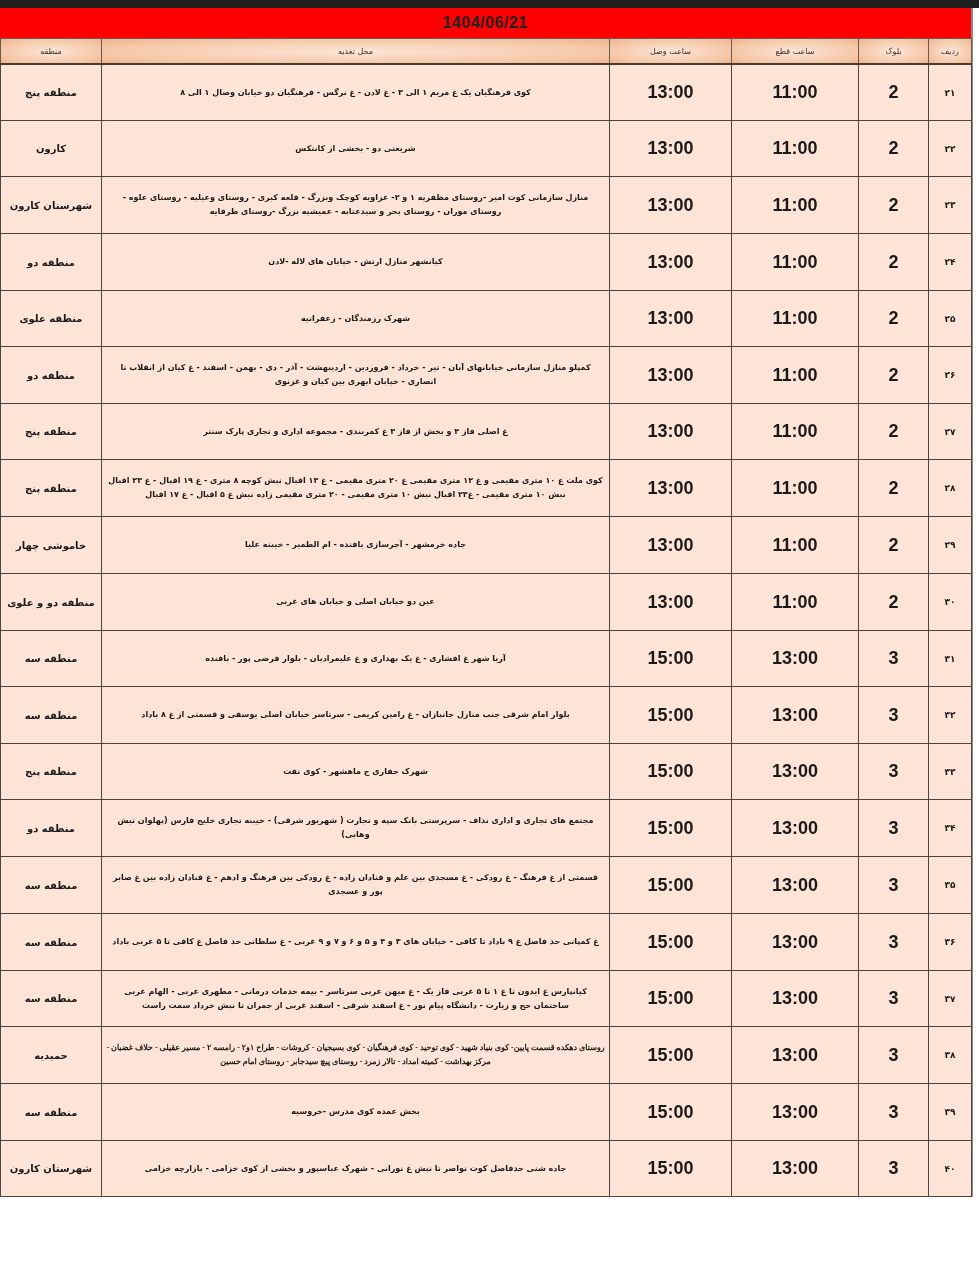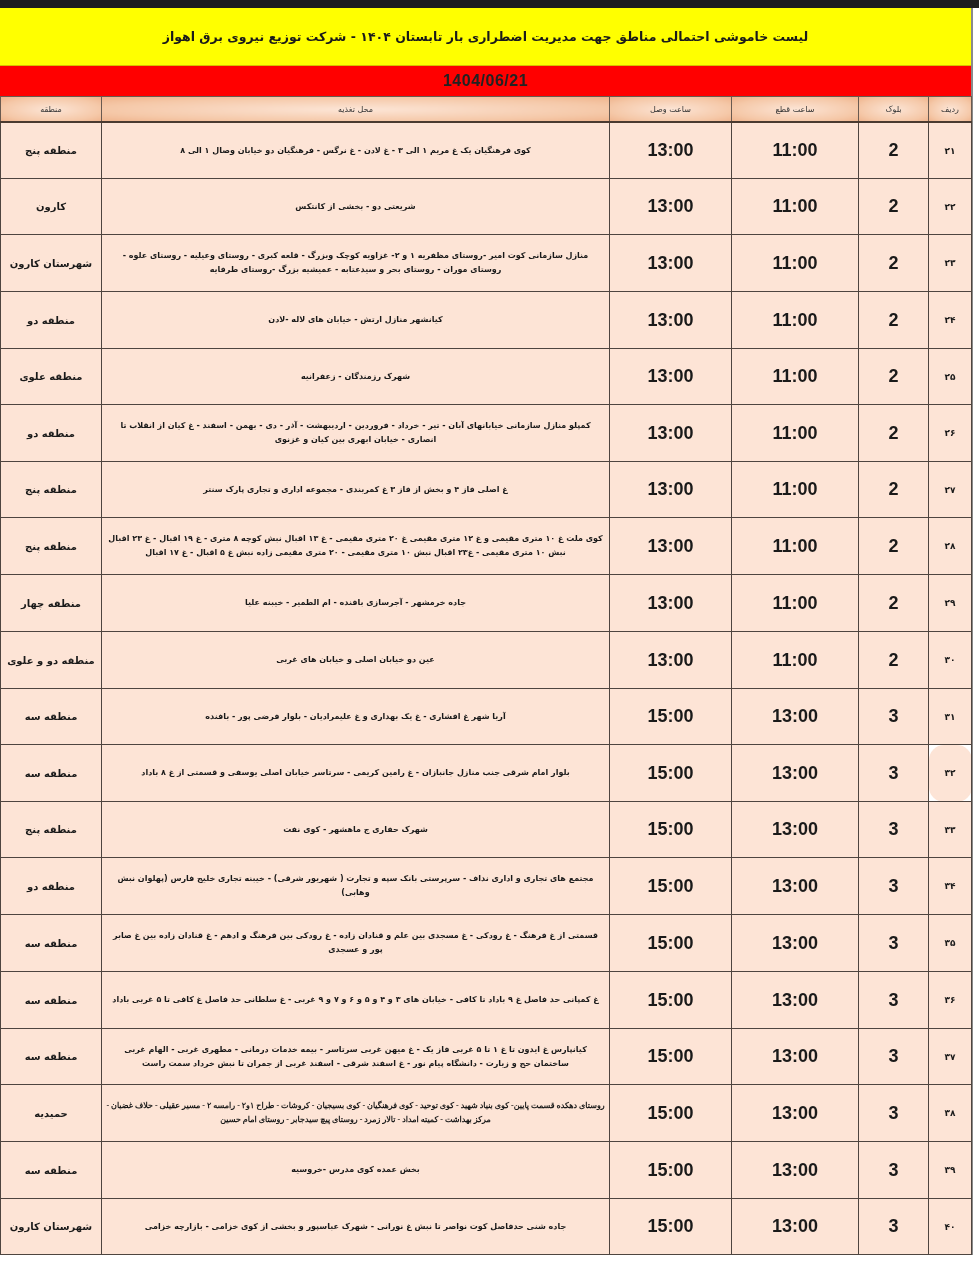--- a/index.html
+++ b/index.html
@@ -60,23 +60,20 @@
     }
     td.loc { font-size: 8px; font-weight: bold; line-height: 14px; direction: rtl; }
     td.region { font-size: 10px; font-weight: bold; direction: rtl; }
   </style>
 </head>
 <body>
 
 <div class="topbar"></div>
 
 <div class="sheet">
-  <div class="title-band">
-    <span>لیست خاموشی احتمالی مناطق جهت مدیریت اضطراری بار تابستان ۱۴۰۴ - شرکت توزیع نیروی برق اهواز</span>
-  </div>
   <div class="date-band">
     <span>1404/06/21</span>
   </div>
 
   <table>
     <colgroup>
       <col style="width:43px">
       <col style="width:70px">
       <col style="width:127px">
       <col style="width:122px">
@@ -157,40 +154,40 @@
           <td class="time" style="height: 56px;">13:00</td>
           <td class="loc" style="height: 56px;">کوی ملت غ ۱۰ متری مقیمی و غ ۱۲ متری مقیمی غ ۲۰ متری مقیمی - غ ۱۳ اقبال نبش کوچه ۸ متری - غ ۱۹ اقبال - غ ۲۳ اقبال نبش ۱۰ متری مقیمی - غ۲۳ اقبال نبش ۱۰ متری مقیمی - ۲۰ متری مقیمی زاده نبش غ ۵ اقبال - غ ۱۷ اقبال</td>
           <td class="region" style="height: 56px;">منطقه پنج</td>
         </tr>
         <tr>
           <td class="rownum" style="height: 56px;">۲۹</td>
           <td class="block" style="height: 56px;">2</td>
           <td class="time" style="height: 56px;">11:00</td>
           <td class="time" style="height: 56px;">13:00</td>
           <td class="loc" style="height: 56px;">جاده خرمشهر - آجرسازی بافنده - ام الطمیر - خیبنه علیا</td>
-          <td class="region" style="height: 56px;">منطقه چهار</td>
+          <td class="region" style="height: 56px;">خاموشی چهار</td>
         </tr>
         <tr>
           <td class="rownum" style="height: 56px;">۳۰</td>
           <td class="block" style="height: 56px;">2</td>
           <td class="time" style="height: 56px;">11:00</td>
           <td class="time" style="height: 56px;">13:00</td>
           <td class="loc" style="height: 56px;">عین دو خیابان اصلی و خیابان های غربی</td>
           <td class="region" style="height: 56px;">منطقه دو و علوی</td>
         </tr>
         <tr>
           <td class="rownum" style="height: 55px;">۳۱</td>
           <td class="block" style="height: 55px;">3</td>
           <td class="time" style="height: 55px;">13:00</td>
           <td class="time" style="height: 55px;">15:00</td>
           <td class="loc" style="height: 55px;">آریا شهر غ افشاری - غ یک بهداری و غ علیمرادیان - بلوار فرضی پور - بافنده</td>
           <td class="region" style="height: 55px;">منطقه سه</td>
         </tr>
         <tr>
-          <td class="rownum" style="height: 56px; border-radius: 15px;">۳۲</td>
+          <td class="rownum" style="height: 56px;">۳۲</td>
           <td class="block" style="height: 56px;">3</td>
           <td class="time" style="height: 56px;">13:00</td>
           <td class="time" style="height: 56px;">15:00</td>
           <td class="loc" style="height: 56px;">بلوار امام شرقی جنب منازل جانبازان - غ رامین کریمی - سرتاسر خیابان اصلی یوسفی و قسمتی از غ ۸ باداد</td>
           <td class="region" style="height: 56px;">منطقه سه</td>
         </tr>
         <tr>
           <td class="rownum" style="height: 55px;">۳۳</td>
           <td class="block" style="height: 55px;">3</td>
           <td class="time" style="height: 55px;">13:00</td>

